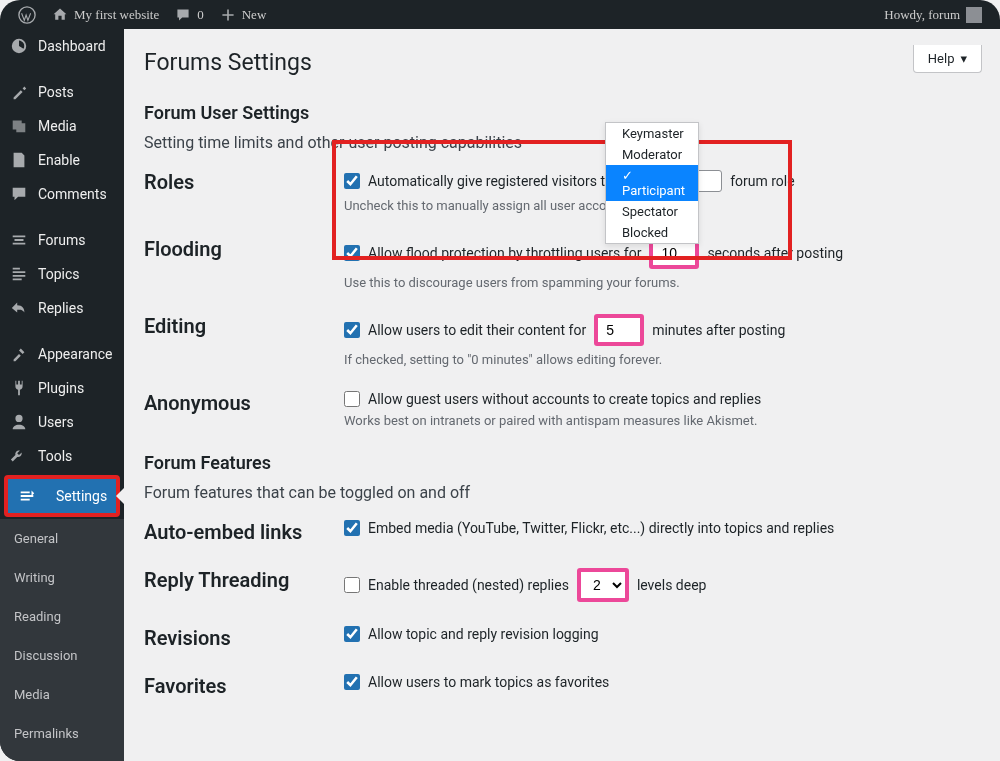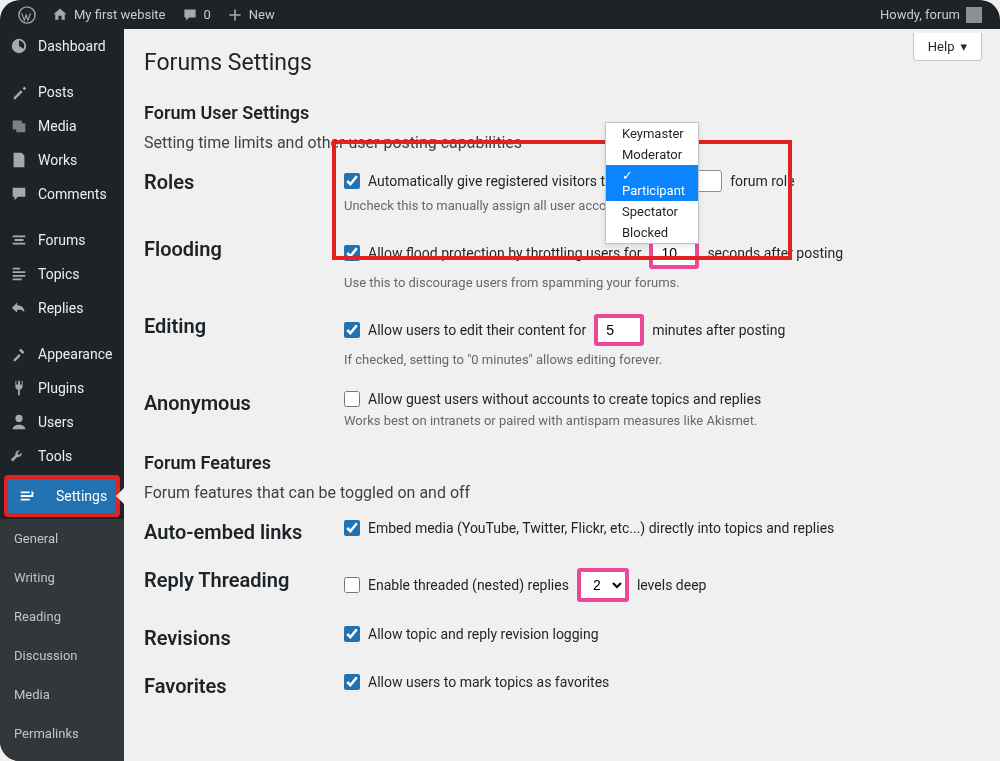--- a/index.html
+++ b/index.html
@@ -1,40 +1,40 @@
 <!DOCTYPE html>
 <html><head>
 <meta charset="utf-8">
 <style>
 * { box-sizing: border-box; margin: 0; padding: 0; }
 body { font-family: -apple-system, BlinkMacSystemFont, "Segoe UI", Roboto, sans-serif; font-size: 13px; background: #f0f0f1; width: 1000px; height: 761px; overflow: hidden; position: relative; border-radius: 20px; }
 
 .topbar { background: #1d2327; color: #fff; height: 29px; display: flex; align-items: center; padding: 0 10px; font-size: 13px; }
-.topbar .item { display: flex; align-items: center; gap: 6px; padding: 0 8px; height: 29px; color: #ccc; cursor: pointer; }
+.topbar .item { display: flex; align-items: center; gap: 6px; padding: 0 8px; height: 29px; color: #ccc; cursor: pointer; font-family: Liberation Serif, serif; }
 .topbar .item svg { fill: #a7aaad; }
 .topbar .spacer { flex: 1; }
 .topbar .avatar { width: 16px; height: 16px; background: #8c8f94; }
 
 .container { display: flex; height: calc(100% - 29px); }
 
 .sidebar { width: 124px; background: #1d2327; color: #fff; font-size: 14px; overflow: hidden; }
 .sidebar .menu-item { display: flex; align-items: center; gap: 10px; padding: 8px 10px; color: #eee; cursor: pointer; }
 .sidebar .menu-item svg { width: 18px; height: 18px; fill: #a7aaad; flex-shrink: 0; }
 .sidebar .sep { height: 12px; }
 .sidebar .submenu { background: #32373c; }
 .sidebar .submenu .sub-item { padding: 12px 14px; font-size: 13px; color: #c3c4c7; cursor: pointer; }
 .sidebar .submenu .sub-item.current { color: #fff; font-weight: 600; }
 .sidebar .menu-item.active { background: #2271b1; color: #fff; position: relative; gap: 20px; }
 .sidebar .menu-item.active svg { fill: #fff; }
 .sidebar .menu-item.active .pointer { position: absolute; right: -8px; top: 50%; margin-top: -8px; border: 8px solid transparent; border-right-color: #f0f0f1; }
 
 .highlighted { border: 4px solid #e22121; border-radius: 4px; }
 
 .content { flex: 1; padding: 12px 20px 20px 20px; position: relative; overflow: auto; color: #1d2327; }
-.help-btn { position: absolute; right: 18px; top: 4px; background: #fff; border: 1px solid #c3c4c7; border-top: none; border-radius: 0 0 4px 4px; padding: 6px 14px; font-size: 13px; cursor: pointer; display: flex; gap: 6px; align-items: center; }
+.help-btn { position: absolute; right: 18px; top: 16px; background: #fff; border: 1px solid #c3c4c7; border-top: none; border-radius: 0 0 4px 4px; padding: 6px 14px; font-size: 13px; cursor: pointer; display: flex; gap: 6px; align-items: center; }
 h1 { font-size: 23px; font-weight: 400; padding-top: 8px; margin-bottom: 26px; color: #1d2327; }
 h2 { font-size: 18px; font-weight: 600; margin-bottom: 10px; }
 .section-desc { font-size: 16px; color: #3c434a; margin-bottom: 18px; }
 
 .form-row { display: flex; align-items: flex-start; margin-bottom: 24px; }
 .form-row .label { width: 200px; font-weight: 600; font-size: 20px; color: #1d2327; }
 .form-row .field { flex: 1; font-size: 14px; }
 .field .line { display: flex; align-items: center; gap: 8px; flex-wrap: wrap; }
 .field .help { color: #646970; font-size: 13px; margin-top: 6px; }
 input[type=checkbox] { width: 16px; height: 16px; accent-color: #2271b1; }
@@ -101,21 +101,21 @@
     <div class="menu-item">
         <svg viewBox="0 0 20 20">
           <path d="M3 4h10v10H3zM7 7h10v10H7z" fill-opacity="0.7"></path>
         </svg>
         <span>Media</span>
       </div>
     <div class="menu-item">
         <svg viewBox="0 0 20 20">
           <path d="M4 2h9l3 3v13H4zM6 8h8v1H6zm0 3h8v1H6zm0 3h5v1H6z"></path>
         </svg>
-        <span>Works</span>
+        <span>Enable</span>
       </div>
     <div class="menu-item">
         <svg viewBox="0 0 20 20">
           <path d="M3 3h14v10H9l-4 4v-4H3z"></path>
         </svg>
         <span>Comments</span>
       </div>
     <div class="sep"></div>
     <div class="menu-item">
         <svg viewBox="0 0 20 20">

